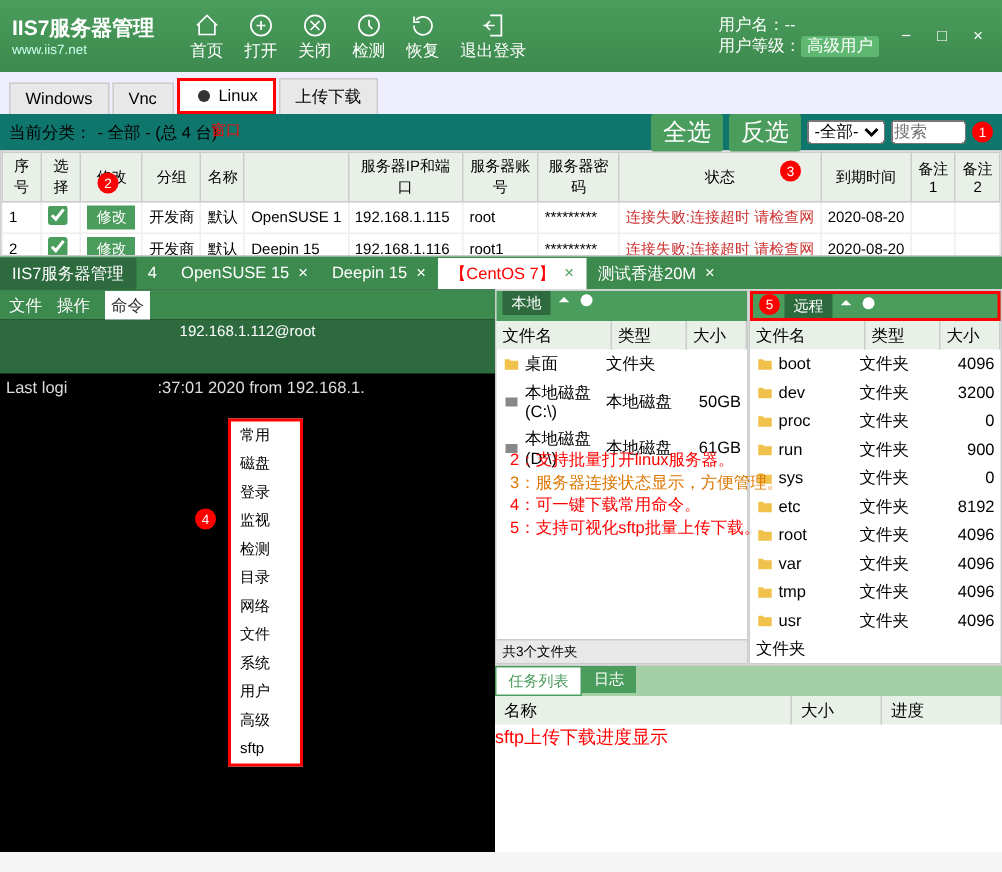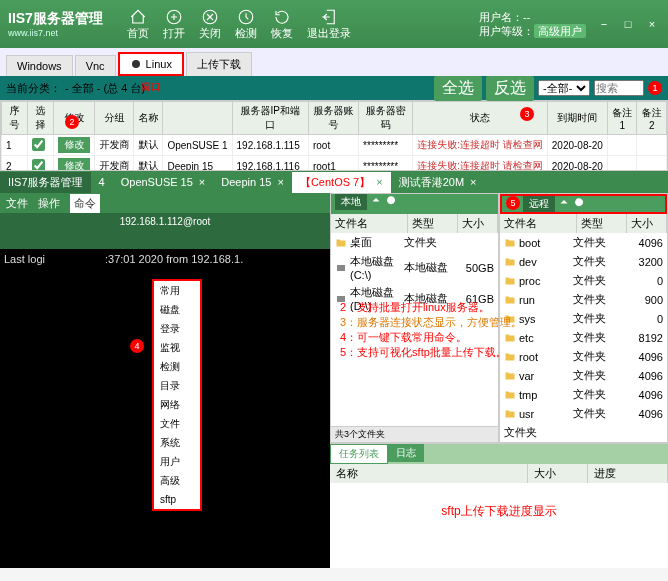--- a/index.html
+++ b/index.html
@@ -66,21 +66,21 @@
 .notes{position:absolute;top:300px;left:340px;width:150px;font-size:10px;line-height:15px;z-index:5}
 .notes div{white-space:nowrap}
 .fp-status{height:16px;background:#e8e8e8;font-size:9px;padding:1px 4px;border-top:1px solid #ccc}
 .task-area{flex:1;border-top:1px solid #ccc}
 .task-tabs{height:20px;background:#a5d0a5;display:flex;align-items:flex-start}
 .task-tab{padding:2px 8px;font-size:10px;background:#4a9d5c;color:#fff;cursor:pointer}
 .task-tab.a{background:#fff;color:#4a9d5c;border:1px solid #4a9d5c}
 .task-head{display:flex;background:#e8f0e8;font-size:10px}
 .task-head span{padding:2px 6px;border-right:1px solid #ccc}
 .task-head span:nth-child(1){flex:1}.task-head span:nth-child(2){width:60px}.task-head span:nth-child(3){width:80px}
-.task-body{padding:20px;text-align:center;color:red;font-size:12px}
+.task-body{color:red;font-size:12px}
 </style>
 </head>
 <body>
 
 <div class="titlebar">
   <div>
     <span class="logo">IIS7服务器管理</span>
     <span class="logo-sub">www.iis7.net</span>
   </div>
   <div class="tb-icons">

